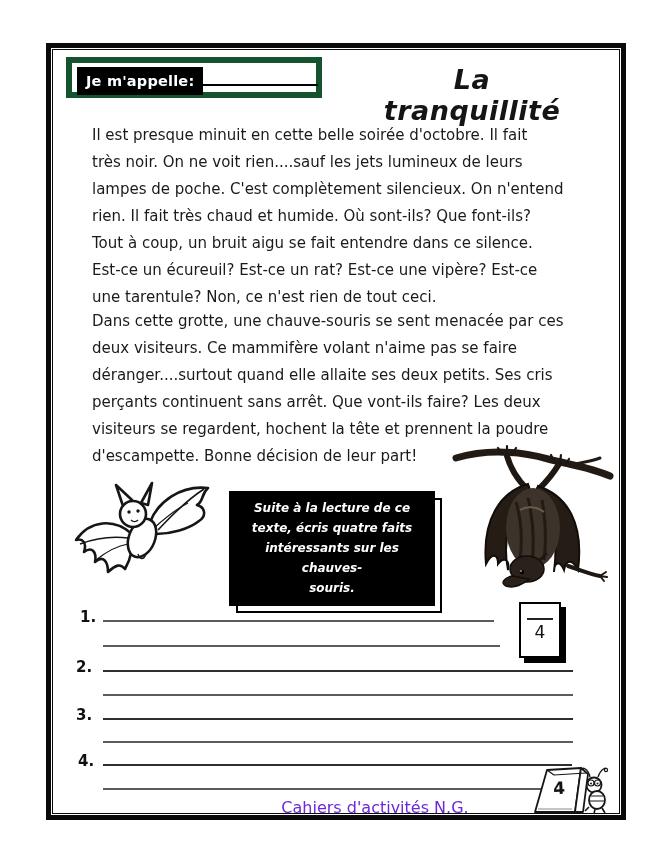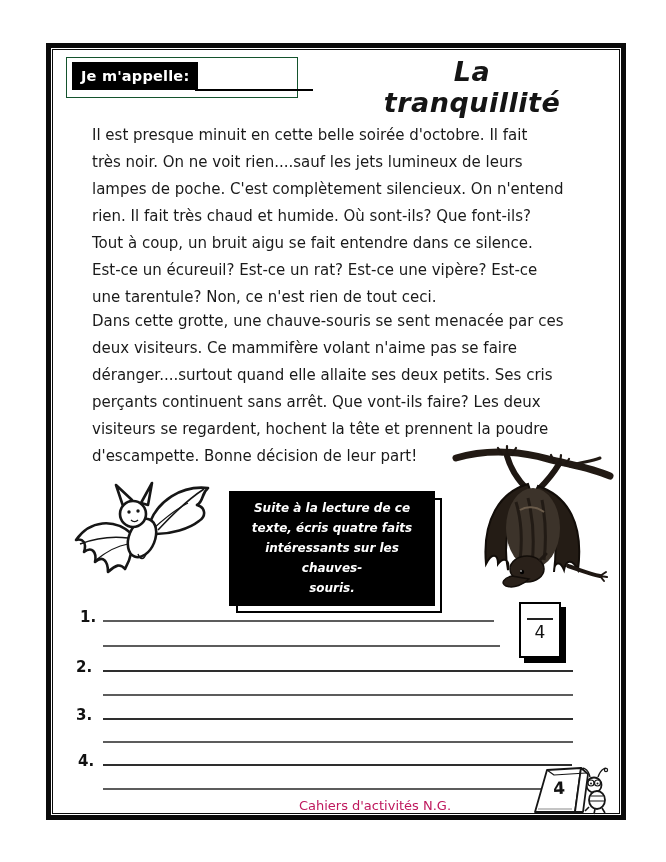--- a/index.html
+++ b/index.html
@@ -6,27 +6,27 @@
   #canvas{
     position:relative;width:666px;height:862px;background:#ffffff;overflow:hidden;
     font-family:"DejaVu Sans",sans-serif;color:#151515;
   }
   
   .sheet{position:absolute;left:46px;top:43px;width:580px;height:777px;
     border:5px solid #0a0a0a;box-sizing:border-box;}
   .sheet::before{content:"";position:absolute;inset:1px;border:1.5px solid #0a0a0a;}
 
   
-  .name-box{position:absolute;left:66px;top:57px;width:232px;height:41px;
-    border:1px solid #14532d;box-sizing:border-box;background:#fff;}
+  .name-box{position:absolute;left:66px;top:57px;width:256px;height:41px;
+    border:6px solid #14532d;box-sizing:border-box;background:#fff;}
   .name-label{position:absolute;left:5px;top:4px;height:28px;background:#000;color:#fff;
     font-weight:bold;font-size:14.5px;line-height:28px;padding:0 9px;letter-spacing:0.2px;}
   .name-line{position:absolute;left:128px;bottom:6px;width:118px;border-bottom:2.5px solid #000;height:0;}
 
-  .title{position:absolute;left:362px;top:56px;width:220px;text-align:center;
+  .title{position:absolute;left:362px;top:64px;width:220px;text-align:center;
     font-size:27px;font-weight:bold;font-style:italic;letter-spacing:0.5px;}
 
   .para{position:absolute;left:92px;width:518px;font-size:15px;line-height:27px;
     white-space:pre-line;color:#1a1a1a;}
   .para1{top:122px;}
   .para2{top:308px;}
 
   
   .instruction{position:absolute;left:229px;top:491px;width:206px;box-sizing:border-box;
     background:#000;color:#fff;z-index:0;padding:7px 4px 8px 4px;text-align:center;
@@ -45,21 +45,21 @@
   .answer-line.dark{border-bottom-color:#2e2e2e;}
 
   
   .score-box{position:absolute;left:519px;top:602px;width:42px;height:56px;background:#fff;
     border:2px solid #000;box-sizing:border-box;box-shadow:5px 5px 0 0 #000;
     display:flex;flex-direction:column;align-items:center;justify-content:center;}
   .score-line{width:26px;border-top:2px solid #222;margin-bottom:2px;}
   .score-total{font-size:17px;color:#111;}
 
   .footer-credit{position:absolute;left:255px;top:798px;width:240px;text-align:center;
-    font-size:13px;color:#be185d;}
+    font-size:16px;color:#6d28d9;}
 
   .page-number{position:absolute;left:548px;top:778px;width:22px;text-align:center;
     font-size:17px;font-weight:bold;color:#111;transform:rotate(-3deg);}
 </style>
 </head>
 <body>
 
 <div id="canvas">
 
   <div class="sheet"></div>

